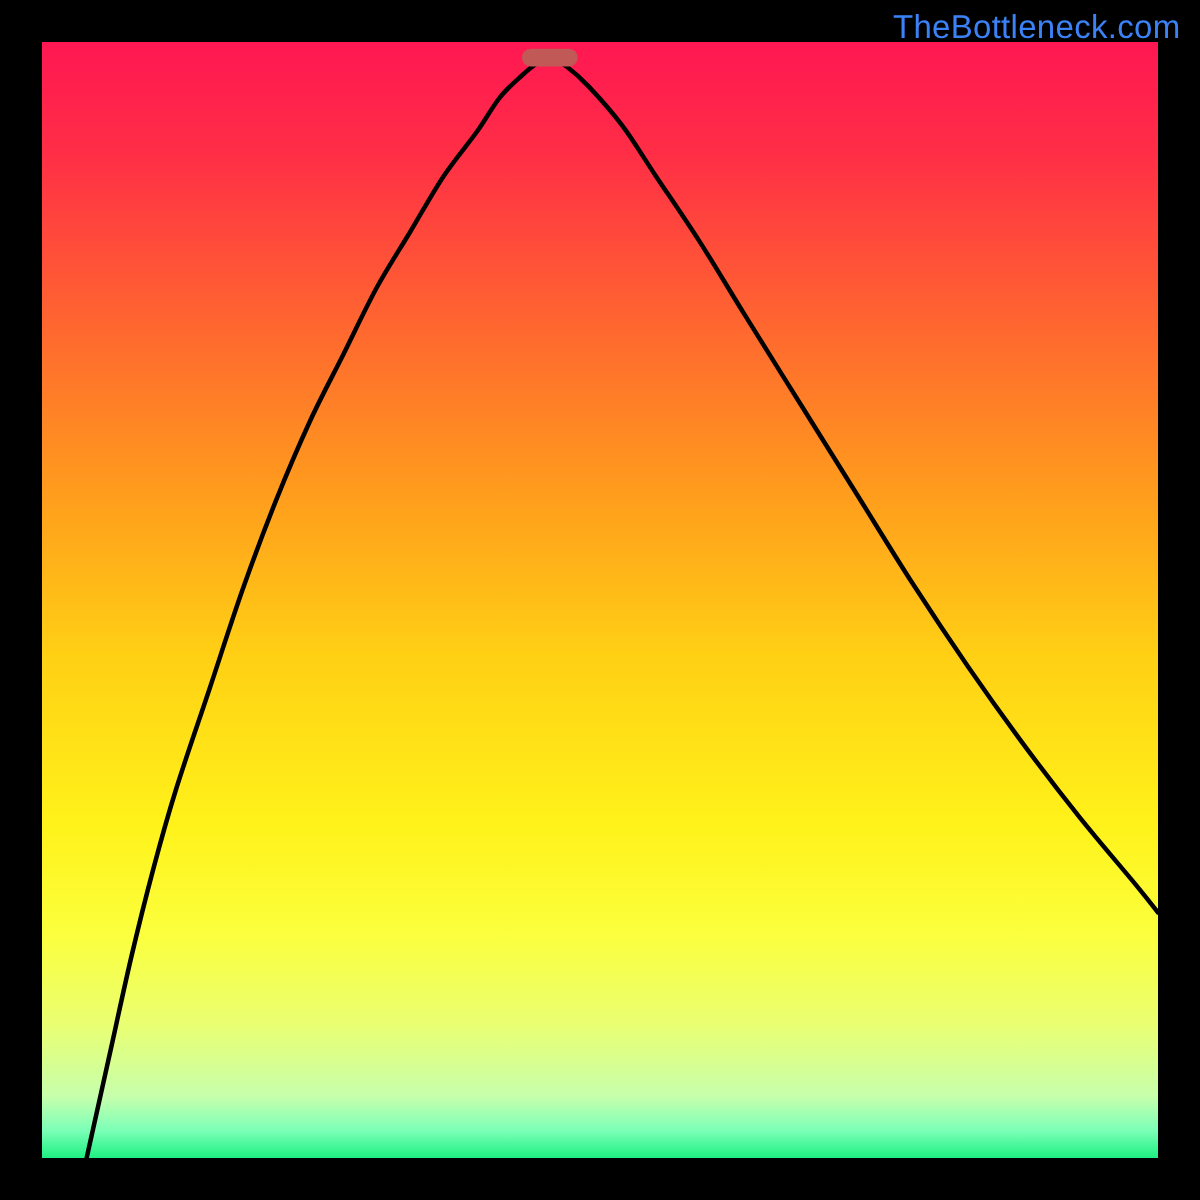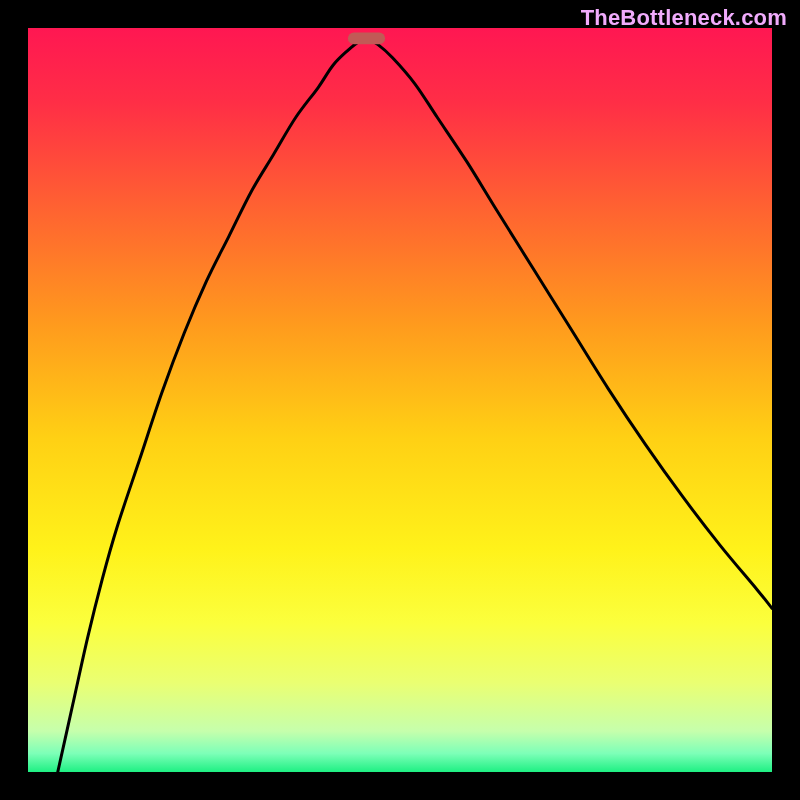--- a/index.html
+++ b/index.html
@@ -23,23 +23,23 @@
     position: absolute;
     left: 28px;
     top: 28px;
     width: 744px;
     height: 744px;
   }
   .watermark {
     position: absolute;
     top: 5px;
     right: 13px;
-    color: #f0abfc;
+    color: #3b82f6;
     font-size: 22px;
-    font-weight: 700;
+    font-weight: 400;
     letter-spacing: 0.2px;
     user-select: none;
   }
 </style>
 </head>
 <body>
 
 <div class="frame">
   <div class="plot-area">
     <svg id="chart-svg" width="744" height="744" viewBox="0 0 744 744" shape-rendering="geometricPrecision">

